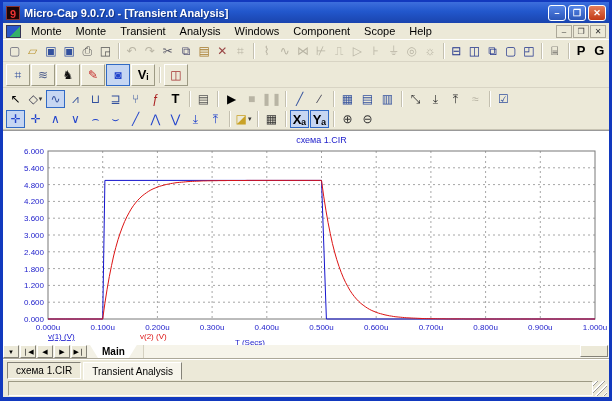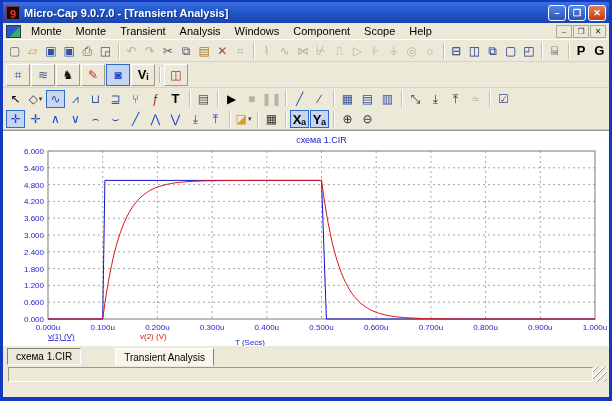--- a/index.html
+++ b/index.html
@@ -67,21 +67,21 @@
     clip-path:polygon(0 0,100% 0,calc(100% - 8px) 100%,8px 100%);margin-left:2px;}
   .hscroll{flex:1;height:13px;margin-left:6px;background:#F6F4EA;border-left:1px solid #D4D0C0;
     position:relative;}
   .hthumb{position:absolute;right:1px;top:0;width:28px;height:12px;background:#ECE9D8;
     border:1px solid;border-color:#fff #848278 #848278 #fff;}
   
   .tabsrow{height:21px;flex:0 0 21px;background:#ECE9D8;display:flex;align-items:flex-start;
     padding:2px 0 0 4px;border-top:1px solid #fff;}
   .doc-tab{height:17px;display:flex;align-items:center;padding:0 8px;font-size:10px;color:#000;
     margin-right:2px;background:#ECE9D8;border:1px solid;border-color:#848278 #fff #fff #848278;}
-  .doc-tab.active{background:#F7F5EC;border-color:#fff #848278 #848278 #fff;border-bottom-color:#F7F5EC;height:18px;margin-left:32px;}
+  .doc-tab.active{background:#F7F5EC;border-color:#fff #848278 #848278 #fff;border-bottom-color:#F7F5EC;height:18px;}
   
   .statusbar{height:17px;flex:0 0 17px;background:#ECE9D8;display:flex;align-items:stretch;padding:1px 2px 1px 2px;}
   .spanel{border:1px solid;border-color:#9D9A84 #fff #fff #9D9A84;display:flex;align-items:center;
     font-size:11px;color:#222;padding:0 6px;}
   .spanel.left{width:374px;}
   .spanel.right{flex:1;margin-left:3px;}
   .sizegrip{width:14px;height:100%;
     background:repeating-linear-gradient(135deg,transparent 0 2px,#fff 2px 3px,#999 3px 4px,transparent 4px 5px);}
 </style>
 </head>
@@ -422,20 +422,31 @@
         <rect x="45" y="20" width="547" height="168" class="plotborder"></rect>
         <polyline points="45.0,188.0 99.7,188.0 101.9,49.4 318.5,49.4 323.4,188.0 592.0,188.0" fill="none" stroke="#1414CC" stroke-width="1"></polyline>
         <polyline points="45.0,188.0 47.2,188.0 49.4,188.0 51.6,188.0 53.8,188.0 55.9,188.0 58.1,188.0 60.3,188.0 62.5,188.0 64.7,188.0 66.9,188.0 69.1,188.0 71.3,188.0 73.4,188.0 75.6,188.0 77.8,188.0 80.0,188.0 82.2,188.0 84.4,188.0 86.6,188.0 88.8,188.0 90.9,188.0 93.1,188.0 95.3,188.0 97.5,188.0 99.7,188.0 101.9,172.2 104.1,158.2 106.3,145.7 108.5,134.7 110.6,125.0 112.8,116.4 115.0,108.7 117.2,102.0 119.4,96.0 121.6,90.6 123.8,85.9 126.0,81.8 128.1,78.1 130.3,74.8 132.5,71.9 134.7,69.3 136.9,67.1 139.1,65.0 141.3,63.3 143.5,61.7 145.6,60.3 147.8,59.0 150.0,57.9 152.2,57.0 154.4,56.1 156.6,55.3 158.8,54.7 161.0,54.1 163.2,53.5 165.3,53.1 167.5,52.6 169.7,52.3 171.9,51.9 174.1,51.6 176.3,51.4 178.5,51.2 180.7,51.0 182.8,50.8 185.0,50.6 187.2,50.5 189.4,50.4 191.6,50.3 193.8,50.2 196.0,50.1 198.2,50.0 200.3,49.9 202.5,49.9 204.7,49.8 206.9,49.8 209.1,49.7 211.3,49.7 213.5,49.7 215.7,49.6 217.9,49.6 220.0,49.6 222.2,49.6 224.4,49.5 226.6,49.5 228.8,49.5 231.0,49.5 233.2,49.5 235.4,49.5 237.5,49.5 239.7,49.5 241.9,49.5 244.1,49.4 246.3,49.4 248.5,49.4 250.7,49.4 252.9,49.4 255.0,49.4 257.2,49.4 259.4,49.4 261.6,49.4 263.8,49.4 266.0,49.4 268.2,49.4 270.4,49.4 272.6,49.4 274.7,49.4 276.9,49.4 279.1,49.4 281.3,49.4 283.5,49.4 285.7,49.4 287.9,49.4 290.1,49.4 292.2,49.4 294.4,49.4 296.6,49.4 298.8,49.4 301.0,49.4 303.2,49.4 305.4,49.4 307.6,49.4 309.7,49.4 311.9,49.4 314.1,49.4 316.3,49.4 318.5,49.4 320.7,65.2 322.9,79.2 325.1,91.7 327.3,102.7 329.4,112.4 331.6,121.0 333.8,128.7 336.0,135.4 338.2,141.4 340.4,146.8 342.6,151.5 344.8,155.6 346.9,159.3 349.1,162.6 351.3,165.5 353.5,168.1 355.7,170.3 357.9,172.4 360.1,174.1 362.3,175.7 364.4,177.1 366.6,178.4 368.8,179.5 371.0,180.4 373.2,181.3 375.4,182.1 377.6,182.7 379.8,183.3 382.0,183.9 384.1,184.3 386.3,184.8 388.5,185.1 390.7,185.5 392.9,185.8 395.1,186.0 397.3,186.2 399.5,186.4 401.6,186.6 403.8,186.8 406.0,186.9 408.2,187.0 410.4,187.1 412.6,187.2 414.8,187.3 417.0,187.4 419.1,187.5 421.3,187.5 423.5,187.6 425.7,187.6 427.9,187.7 430.1,187.7 432.3,187.7 434.5,187.8 436.7,187.8 438.8,187.8 441.0,187.8 443.2,187.9 445.4,187.9 447.6,187.9 449.8,187.9 452.0,187.9 454.2,187.9 456.3,187.9 458.5,187.9 460.7,187.9 462.9,188.0 465.1,188.0 467.3,188.0 469.5,188.0 471.7,188.0 473.8,188.0 476.0,188.0 478.2,188.0 480.4,188.0 482.6,188.0 484.8,188.0 487.0,188.0 489.2,188.0 491.4,188.0 493.5,188.0 495.7,188.0 497.9,188.0 500.1,188.0 502.3,188.0 504.5,188.0 506.7,188.0 508.9,188.0 511.0,188.0 513.2,188.0 515.4,188.0 517.6,188.0 519.8,188.0 522.0,188.0 524.2,188.0 526.4,188.0 528.5,188.0 530.7,188.0 532.9,188.0 535.1,188.0 537.3,188.0 539.5,188.0 541.7,188.0 543.9,188.0 546.1,188.0 548.2,188.0 550.4,188.0 552.6,188.0 554.8,188.0 557.0,188.0 559.2,188.0 561.4,188.0 563.6,188.0 565.7,188.0 567.9,188.0 570.1,188.0 572.3,188.0 574.5,188.0 576.7,188.0 578.9,188.0 581.1,188.0 583.2,188.0 585.4,188.0 587.6,188.0 589.8,188.0 592.0,188.0" fill="none" stroke="#DC1414" stroke-width="1"></polyline>
         <text x="318.5" y="12" class="charttitle" text-anchor="middle">схема 1.CIR</text>
         <text x="45" y="208" class="legend" fill="#1414CC" text-decoration="underline">v(1) (V)</text>
         <text x="137" y="208" class="legend" fill="#DC1414">v(2) (V)</text>
         <text x="247" y="214" class="axistitle" text-anchor="middle">T (Secs)</text>
       </svg>
   </div>
 
+  <div class="navrow">
+    <div class="navbtn" style="font-size:6px;">▼</div>
+    <div class="navbtn">❘◀</div>
+    <div class="navbtn">◀</div>
+    <div class="navbtn">▶</div>
+    <div class="navbtn">▶❘</div>
+    <div class="page-tab">Main</div>
+    <div class="hscroll">
+      <div class="hthumb"></div>
+    </div>
+  </div>
 
   <div class="tabsrow">
     <div class="doc-tab">схема 1.CIR</div>
     <div class="doc-tab active">Transient Analysis</div>
   </div>
 
   <div class="statusbar">
     <div class="spanel right"></div>
     <div class="sizegrip"></div>
   </div>

